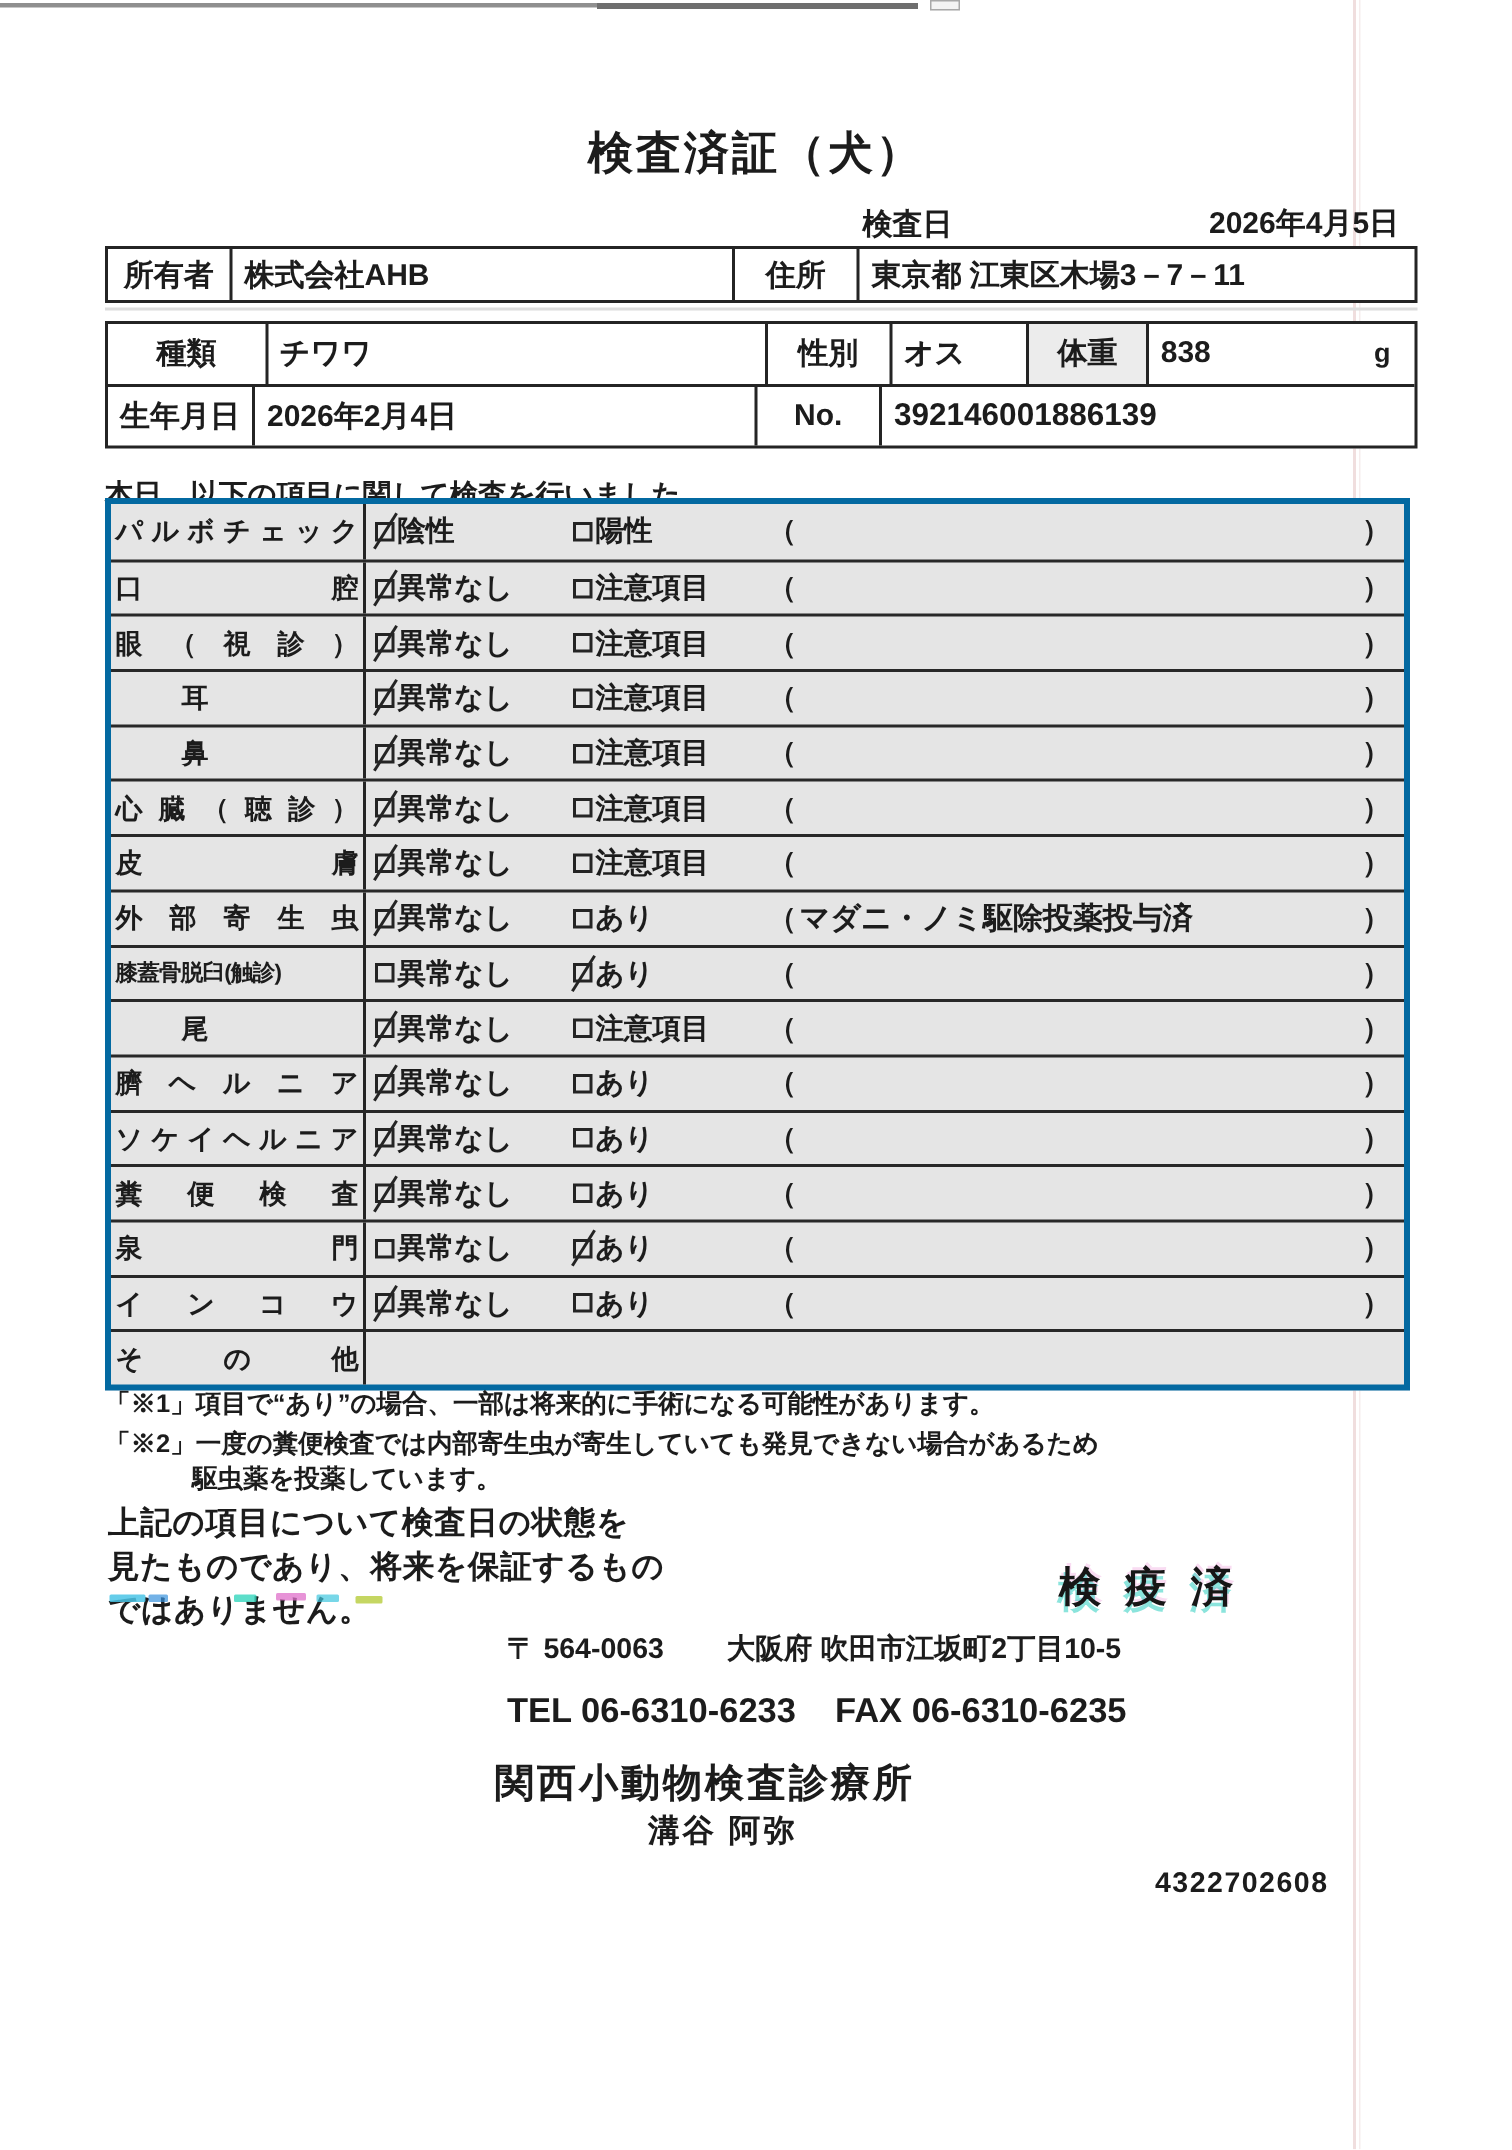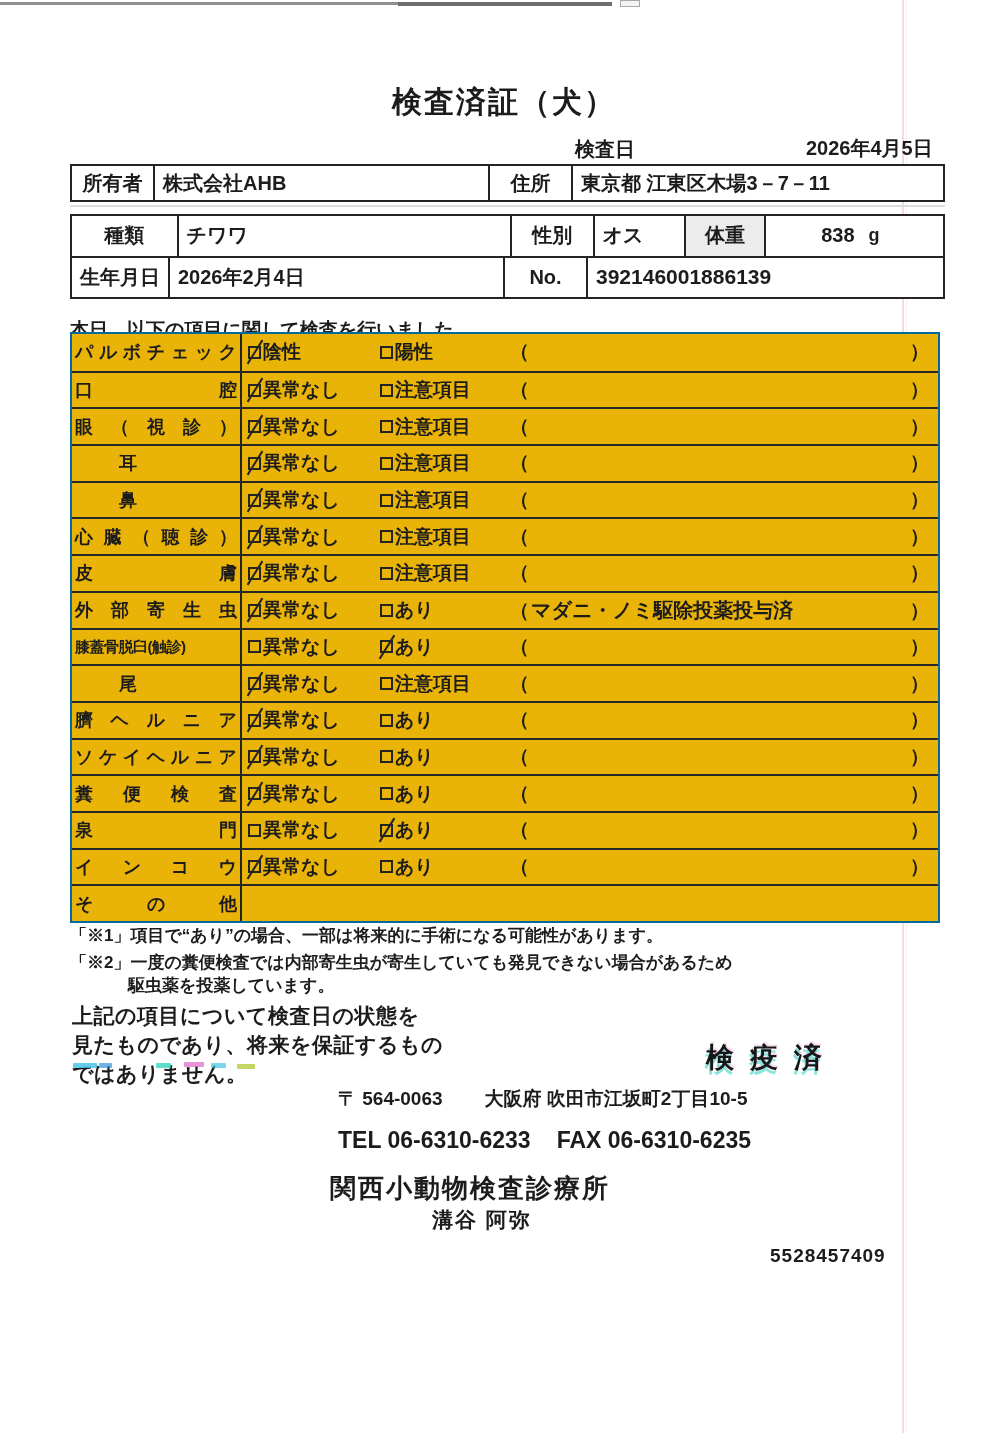--- a/index.html
+++ b/index.html
@@ -21,30 +21,30 @@
   .date-value{left:806px;top:135px;font-size:20px;font-weight:600;}
 
   
   .btable{border:2px solid #242424;box-sizing:border-box;display:flex;flex-direction:column;background:#fff;}
   .trow{display:flex;flex:1;}
   .trow + .trow{border-top:2px solid #242424;}
   .cell{box-sizing:border-box;display:flex;align-items:center;font-size:20px;font-weight:600;
         padding:0 8px;white-space:nowrap;overflow:hidden;}
   .cell + .cell{border-left:2px solid #242424;}
   .c-center{justify-content:center;}
-  .c-right{justify-content:center;}
+  .c-right{justify-content:space-between;}
   .owner-table{left:70px;top:164px;width:875px;height:38px;}
   .info-table{left:70px;top:214px;width:875px;height:85px;}
   .weight-label-cell{background:#ececec;}
   .weight-unit{margin-left:14px;font-size:18px;}
 
   .statement{left:70px;top:305px;font-size:19px;font-weight:600;margin-top:12px;}
 
   
-  .insp-table{left:70px;top:332px;width:870px;border:2px solid #0369a1;box-sizing:border-box;background:#eab308;}
+  .insp-table{left:70px;top:332px;width:870px;border:4px solid #0369a1;box-sizing:border-box;background:#e5e5e5;}
   .irow{position:relative;height:36.7px;display:flex;box-sizing:border-box;}
   .irow + .irow{border-top:2px solid #282828;}
   .lbl{width:170px;box-sizing:border-box;border-right:2px solid #242424;display:flex;align-items:center;padding:0 3px;}
   .lbl-inner{width:100%;font-size:18px;font-weight:600;text-align:justify;text-align-last:justify;line-height:1;}
   .lbl-inner.single{text-align:left;text-align-last:left;padding-left:44px;}
   .lbl-inner.compact{text-align:right;text-align-last:left;font-size:15px;letter-spacing:-0.5px;}
   .content{position:relative;flex:1;}
   .opt{position:absolute;top:50%;transform:translateY(-50%);display:flex;align-items:center;
        font-size:19px;font-weight:600;white-space:nowrap;}
   .opt1{left:6px;}
@@ -458,15 +458,15 @@
   <div class="abs addr-line">
     <span>〒 564-0063</span>
     <span>大阪府 吹田市江坂町2丁目10-5</span>
   </div>
   <div class="abs tel-line">
     <span>TEL 06-6310-6233</span>
     <span>FAX 06-6310-6235</span>
   </div>
   <div class="abs clinic-name">関西小動物検査診療所</div>
   <div class="abs vet-name">溝谷 阿弥</div>
-  <div class="abs serial">5528457409</div>
+  <div class="abs serial">4322702608</div>
 
 </div>
 
 </body></html>

